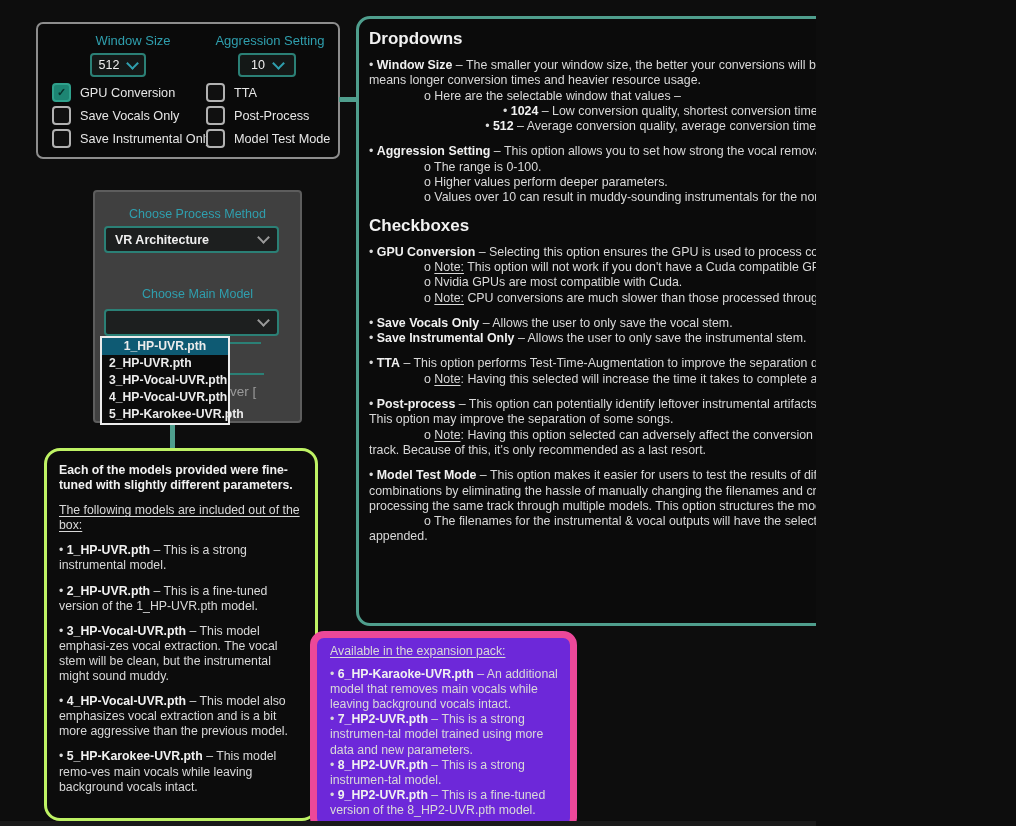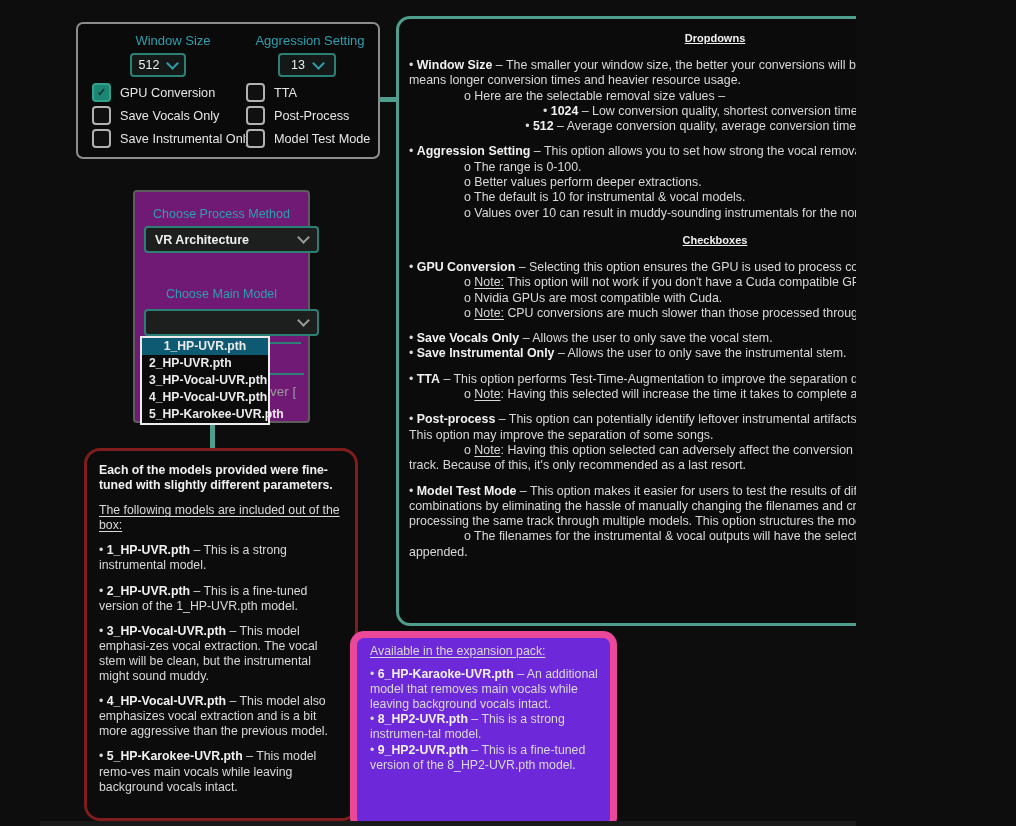--- a/index.html
+++ b/index.html
@@ -1,17 +1,17 @@
 <!DOCTYPE html>
 <html><head>
 <meta charset="utf-8">
 <style>
   html,body{margin:0;padding:0;background:#0d0d0d;}
   .page{position:relative;width:816px;height:826px;background:#0d0d0d;overflow:hidden;
-        font-family:"Liberation Sans",sans-serif;color:#dcdcdc;margin-left:40px;}
+        font-family:"Liberation Sans",sans-serif;color:#dcdcdc;}
   b{font-weight:700;color:#f1f1f1;}
   u{text-underline-offset:2px;}
 
   
   .panel1{position:absolute;left:36px;top:22px;width:300px;height:133px;
           border:2px solid #8d8d8d;border-radius:7px;background:#0a0a0a;}
   .p1label{position:absolute;top:9px;font-size:13px;color:#2f9fae;text-align:center;}
   .p1label.l1{left:20px;width:150px;}
   .p1label.l2{left:157px;width:150px;}
   .uvr-select{position:absolute;display:flex;align-items:center;
@@ -36,47 +36,47 @@
   
   .hconn{position:absolute;left:339px;top:97px;width:18px;height:5px;background:#4f9e8d;}
   .vconn{position:absolute;left:170px;top:422px;width:5px;height:27px;background:#4f9e8d;}
 
   
   .panel2{position:absolute;left:356px;top:16px;width:612px;height:594px;
           border:3px solid #4f9e8d;border-radius:14px;background:#0b0b0b;
           padding:10px 10px 0 10px;overflow:hidden;}
   .blocks{font-size:12.4px;line-height:15.3px;color:#d9d9d9;}
   .tline{text-align:left;}
-  .tline.center{text-align:center;font-size:11px;line-height:19px;text-decoration:underline;}
+  .tline.center{text-align:left;font-size:17px;line-height:19px;}
   .tline.bold{font-weight:700;color:#f1f1f1;}
   .tline.ind1{text-indent:55px;}
   .tline.ind2{text-indent:85px;text-align:center;}
   .tline.gap{height:10px;}
 
   
   .panel3{position:absolute;left:93px;top:190px;width:173px;height:229px;
-          border:2px solid #5d5d5d;border-radius:4px;background:#701a75;}
+          border:2px solid #5d5d5d;border-radius:4px;background:#404040;padding-left:32px;}
   .p3label{position:absolute;left:0;width:100%;text-align:center;font-size:12.5px;color:#2f9fae;}
   .p3label.t1{top:15px;}
   .p3label.t2{top:95px;}
   .dd1{left:9px;top:34px;width:153px;height:23px;}
   .dd2{left:9px;top:117px;width:153px;height:23px;background:#121413;}
   .tealseg{position:absolute;height:2px;background:#2b8076;z-index:1;}
   .tealseg.s1{left:133px;top:150px;width:33px;}
   .tealseg.s2{left:129px;top:181px;width:40px;}
   .bgtext{position:absolute;left:135px;top:192px;font-size:13.5px;color:#9a9a9a;z-index:1;white-space:nowrap;}
   .mlist{position:absolute;left:5px;top:144px;width:126px;border:2px solid #ececec;
          background:#0b0b0b;z-index:3;}
   .litem{height:17px;line-height:17px;font-size:12.2px;font-weight:700;color:#ececec;
          padding-left:7px;white-space:nowrap;cursor:pointer;}
   .litem.selected{background:#0e5a73;text-align:center;padding-left:0;}
 
   
   .panel4{position:absolute;left:44px;top:448px;width:244px;height:355px;
-          border:3px solid #7f1d1d;border-radius:16px;background:#0c0c0c;
+          border:3px solid #bef264;border-radius:16px;background:#0c0c0c;
           padding:12px 12px 0 12px;overflow:hidden;}
   .panel5{position:absolute;left:310px;top:631px;width:228px;height:181px;
           border:7px solid #ec4899;border-radius:14px;background:#6d28d9;
           padding:6px 12px 0 13px;overflow:hidden;}
   .blocks.small{font-size:12.3px;line-height:15.1px;}
   .panel5 .tline.gap{height:8px;}
 
   .bottomstrip{position:absolute;left:0;top:821px;width:1016px;height:5px;background:#1a1a1a;z-index:0;}
 </style>
 </head>
@@ -85,21 +85,21 @@
 <div class="page">
 
   <div class="panel1">
     <div class="p1label l1">Window Size</div>
     <div class="p1label l2">Aggression Setting</div>
     <div class="uvr-select centered sel1">
       <span>512</span>
       <span class="chev"></span>
     </div>
     <div class="uvr-select centered sel2">
-      <span>13</span>
+      <span>10</span>
       <span class="chev"></span>
     </div>
     <div class="cbgrid">
       <div class="cbcol">
           <div class="cbrow">
             <span class="cbox checked">✓</span>
             <span class="cblabel">GPU Conversion</span>
           </div>
           <div class="cbrow">
             <span class="cbox"></span>
@@ -128,28 +128,27 @@
   </div>
 
   <div class="hconn"></div>
   <div class="vconn"></div>
 
   <div class="panel2">
     <div class="blocks">
         <div class="tline center bold">Dropdowns</div>
         <div class="tline gap"></div>
         <div class="tline">• <b>Window Size</b> – The smaller your window size, the better your conversions will be. However, a smaller window means longer conversion times and heavier resource usage.</div>
-        <div class="tline ind1">o Here are the selectable removal size values –</div>
+        <div class="tline ind1">o Here are the selectable window that values –</div>
         <div class="tline ind2">• <b>1024</b> – Low conversion quality, shortest conversion time, low resource usage</div>
         <div class="tline ind2">• <b>512</b> – Average conversion quality, average conversion time, normal resource usage</div>
         <div class="tline gap"></div>
         <div class="tline">• <b>Aggression Setting</b> – This option allows you to set how strong the vocal removal will be.</div>
         <div class="tline ind1">o The range is 0-100.</div>
-        <div class="tline ind1">o Better values perform deeper extractions.</div>
-        <div class="tline ind1">o The default is 10 for instrumental &amp; vocal models.</div>
+        <div class="tline ind1">o Higher values perform deeper parameters.</div>
         <div class="tline ind1">o Values over 10 can result in muddy-sounding instrumentals for the non-vocal models.</div>
         <div class="tline gap"></div>
         <div class="tline center bold">Checkboxes</div>
         <div class="tline gap"></div>
         <div class="tline">• <b>GPU Conversion</b> – Selecting this option ensures the GPU is used to process conversions.</div>
         <div class="tline ind1">o <u>Note:</u> This option will not work if you don't have a Cuda compatible GPU.</div>
         <div class="tline ind1">o Nvidia GPUs are most compatible with Cuda.</div>
         <div class="tline ind1">o <u>Note:</u> CPU conversions are much slower than those processed through the GPU.</div>
         <div class="tline gap"></div>
         <div class="tline">• <b>Save Vocals Only</b> – Allows the user to only save the vocal stem.</div>
@@ -205,19 +204,20 @@
         <div class="tline gap"></div>
         <div class="tline">• <b>5_HP-Karokee-UVR.pth</b> – This model remo-ves main vocals while leaving background vocals intact.</div>
       </div>
   </div>
 
   <div class="panel5">
     <div class="blocks small">
         <div class="tline"><u>Available in the expansion pack:</u></div>
         <div class="tline gap"></div>
         <div class="tline">• <b>6_HP-Karaoke-UVR.pth</b> – An additional model that removes main vocals while leaving background vocals intact.</div>
+        <div class="tline">• <b>7_HP2-UVR.pth</b> – This is a strong instrumen-tal model trained using more data and new parameters.</div>
         <div class="tline">• <b>8_HP2-UVR.pth</b> – This is a strong instrumen-tal model.</div>
         <div class="tline">• <b>9_HP2-UVR.pth</b> – This is a fine-tuned version of the 8_HP2-UVR.pth model.</div>
       </div>
   </div>
 
   <div class="bottomstrip"></div>
 </div>
 
 </body></html>

